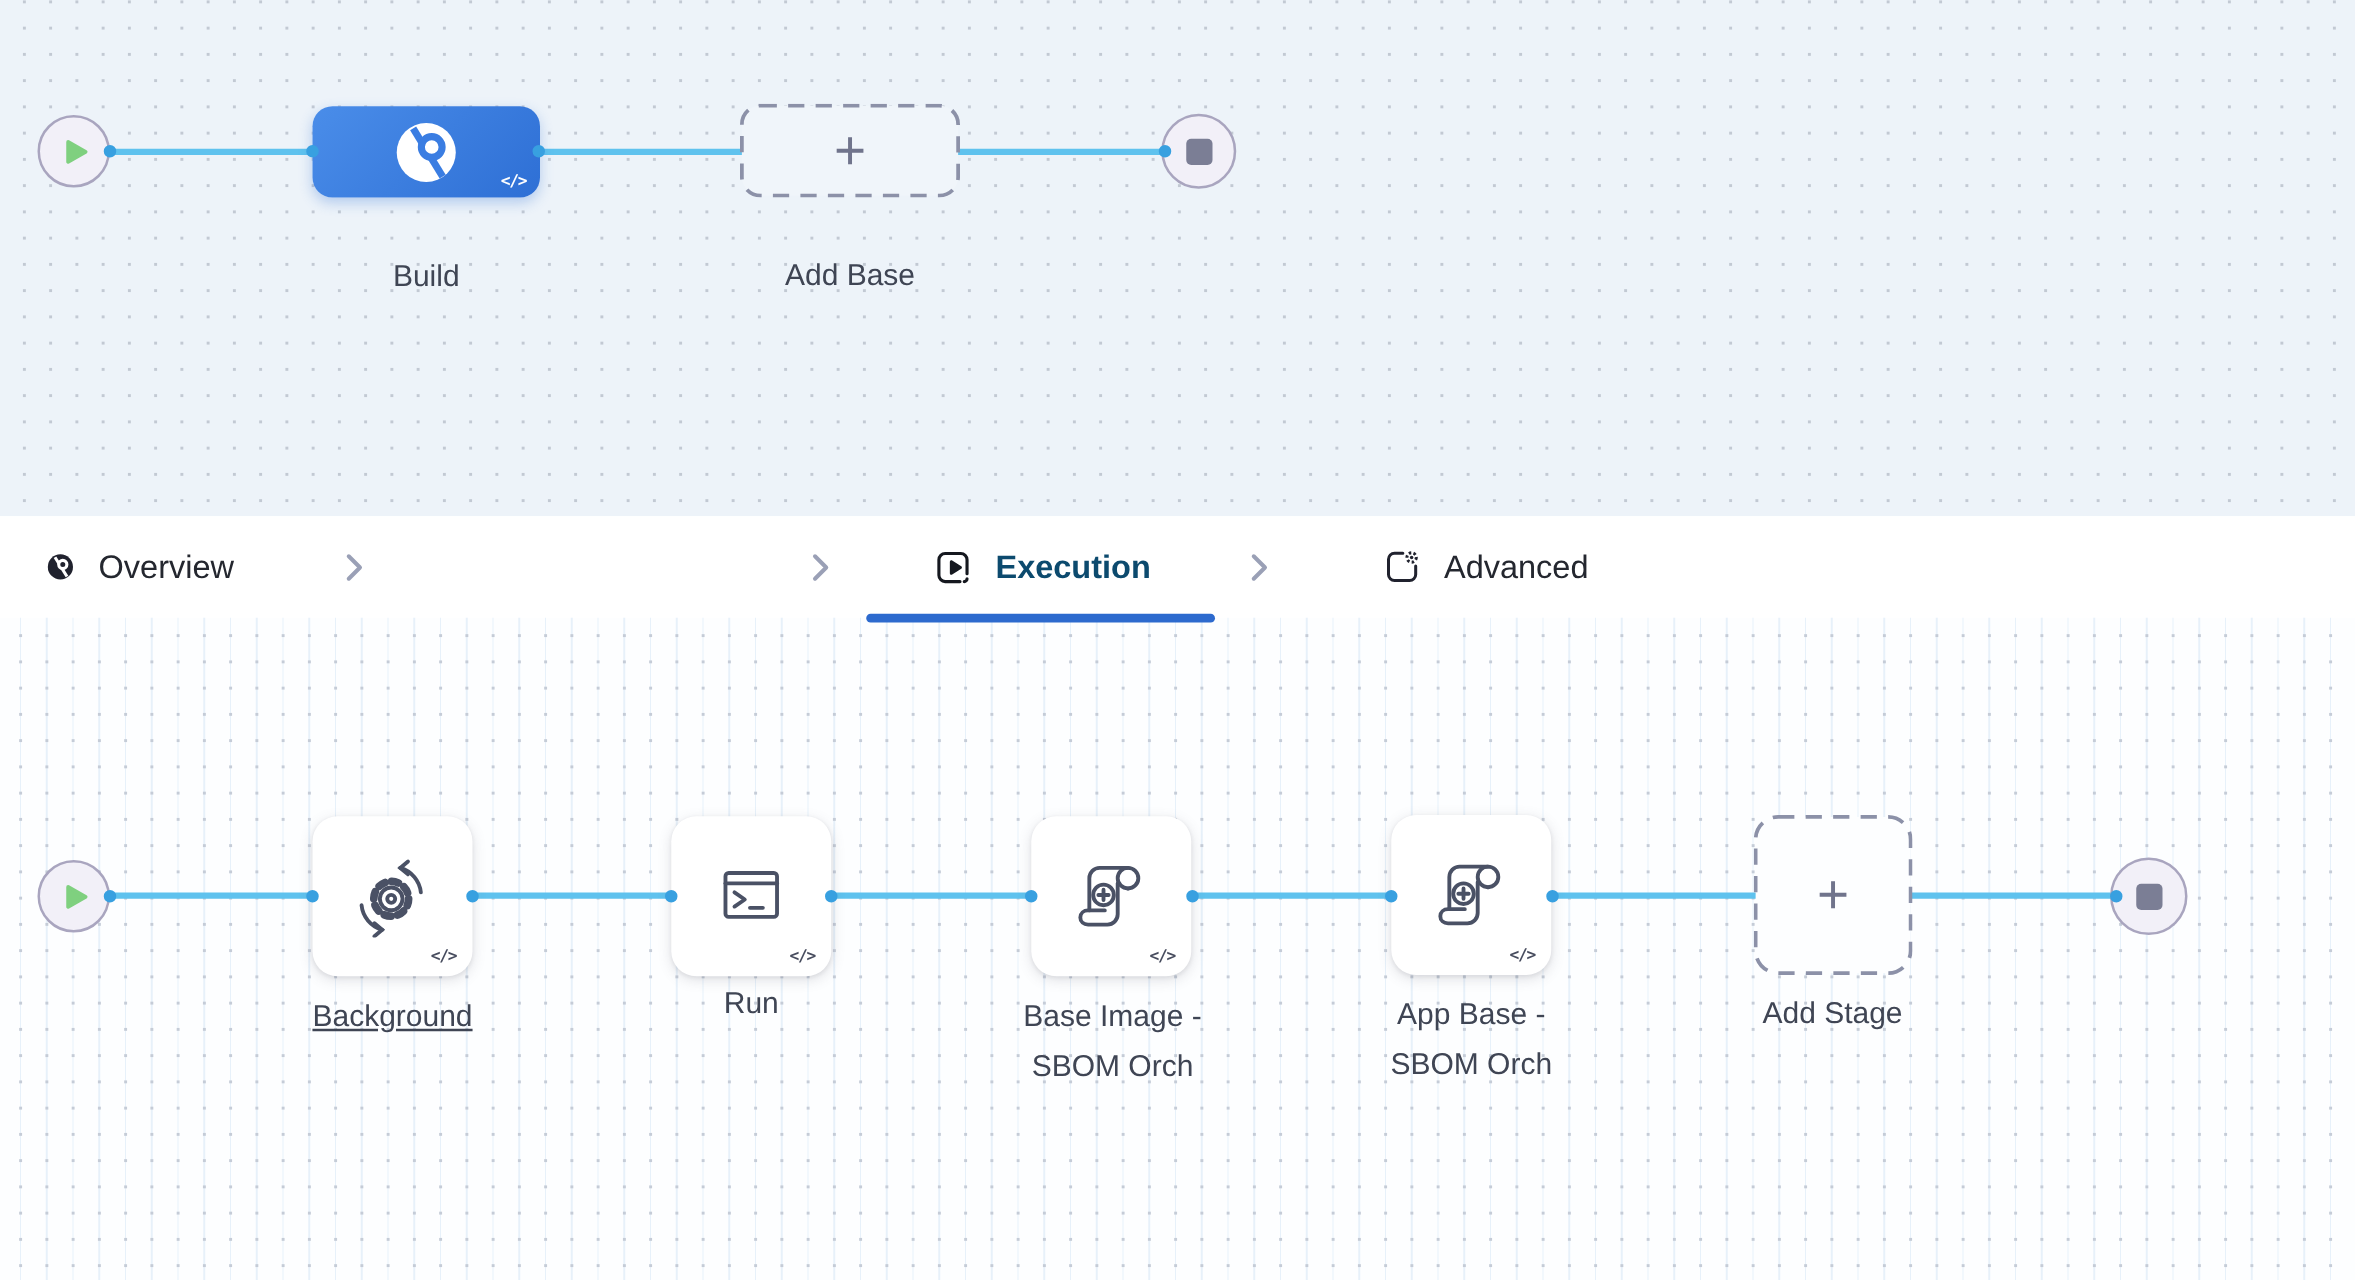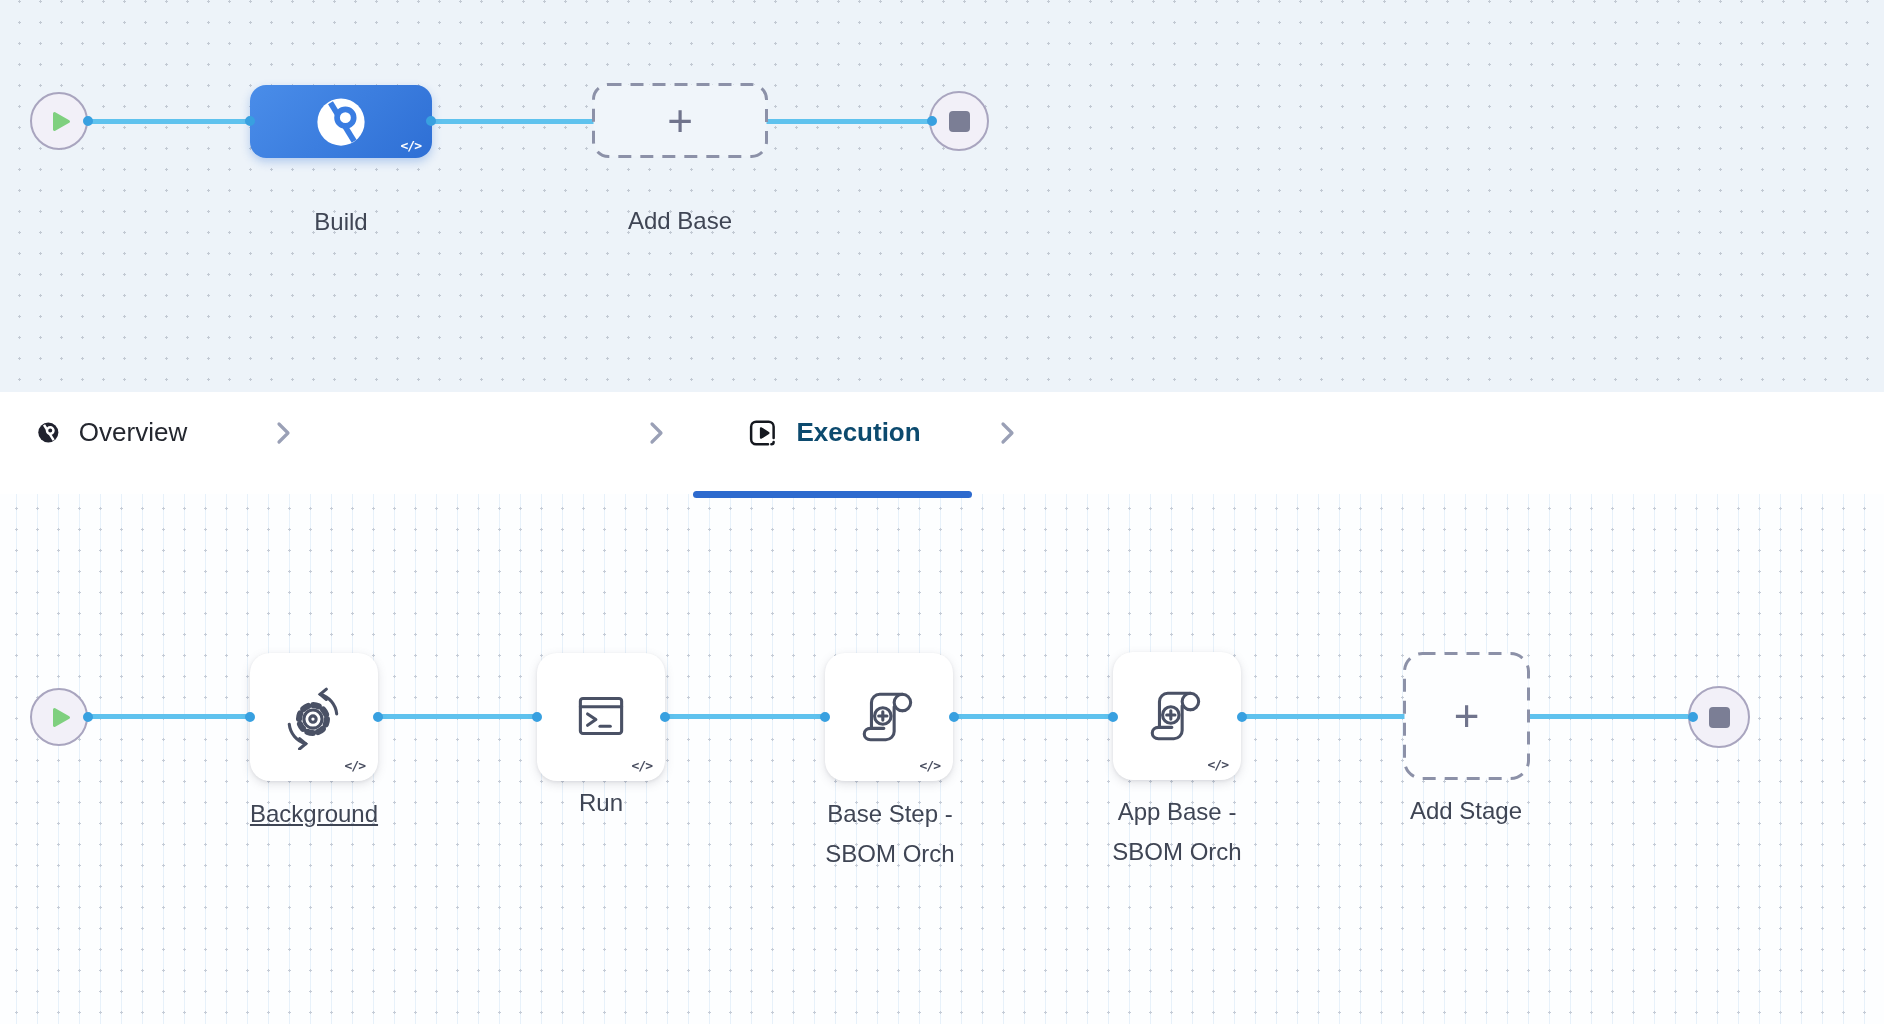--- a/index.html
+++ b/index.html
@@ -62,21 +62,21 @@
   }
   .yaml-badge.on-blue { color:#fff; bottom:5px; right:11px; }
 
   .node-label {
     position:absolute; transform:translateX(-50%); text-align:center;
     font-size:24px; line-height:40px; color:#3f4554; white-space:nowrap; z-index:3;
   }
 
   
   .tabbar {
-    position:absolute; left:0; top:392px; width:1884px; height:81px;
+    position:absolute; left:0; top:413px; width:1884px; height:81px;
     background:#ffffff; z-index:5;
   }
   .tab {
     position:absolute; top:0; height:100%; transform:translateX(-50%);
     display:flex; align-items:center; gap:19px; cursor:pointer;
   }
   .tab-label { font-size:26px; color:#24272f; }
   .tab.active .tab-label { font-weight:bold; color:#0c4a6e; }
   .tab-chevron { position:absolute; top:0; height:100%; transform:translateX(-50%);
     display:flex; align-items:center; }
@@ -164,20 +164,28 @@
       </svg>
       <span class="tab-label">Execution</span>
     </div>
 
     <div class="tab-chevron" style="left:1008px;">
       <svg width="18" height="28" viewBox="0 0 18 28">
           <polyline points="4,5 13,14 4,23" fill="none" stroke="#9aa0b6" stroke-width="3.2" stroke-linecap="round" stroke-linejoin="round"></polyline>
         </svg>
     </div>
 
+    <div class="tab" style="left:1189px;">
+      <svg width="29" height="29" viewBox="0 0 24 24">
+        <path d="M12.5 3H7C4.8 3 3 4.8 3 7v10c0 2.2 1.8 4 4 4h10c2.2 0 4-1.8 4-4v-5.5" fill="none" stroke="#20222e" stroke-width="2" stroke-linecap="round"></path>
+        <circle cx="18.3" cy="5.8" r="3.1" fill="none" stroke="#20222e" stroke-width="2" stroke-dasharray="1.6 1.5"></circle>
+        <circle cx="18.3" cy="5.8" r="1.15" fill="#20222e"></circle>
+      </svg>
+      <span class="tab-label">Advanced</span>
+    </div>
   </div>
   <div class="tab-underline"></div>
 
   <div class="canvas-bottom">
 
     <div class="edge" style="left:88px;  top:220px; width:162px;"></div>
     <div class="edge" style="left:378px; top:220px; width:159px;"></div>
     <div class="edge" style="left:665px; top:220px; width:160px;"></div>
     <div class="edge" style="left:954px; top:220px; width:159px;"></div>
     <div class="edge" style="left:1242px; top:220px; width:451px;"></div>
@@ -263,21 +271,21 @@
     <div class="port" style="left:1242px; top:223px;"></div>
     <div class="port" style="left:1693px; top:223px;"></div>
 
     <div class="node-label" style="left:314px; top:300px;text-decoration:underline;">
       <span style="display:block">Background</span>
     </div>
     <div class="node-label" style="left:601px; top:289px;">
       <span style="display:block">Run</span>
     </div>
     <div class="node-label" style="left:890px; top:300px;">
-      <span style="display:block">Base Step -</span>
+      <span style="display:block">Base Image -</span>
       <span style="display:block">SBOM Orch</span>
     </div>
     <div class="node-label" style="left:1177px; top:298px;">
       <span style="display:block">App Base -</span>
       <span style="display:block">SBOM Orch</span>
     </div>
     <div class="node-label" style="left:1466px; top:297px;">Add Stage</div>
   </div>
 
 </div>

